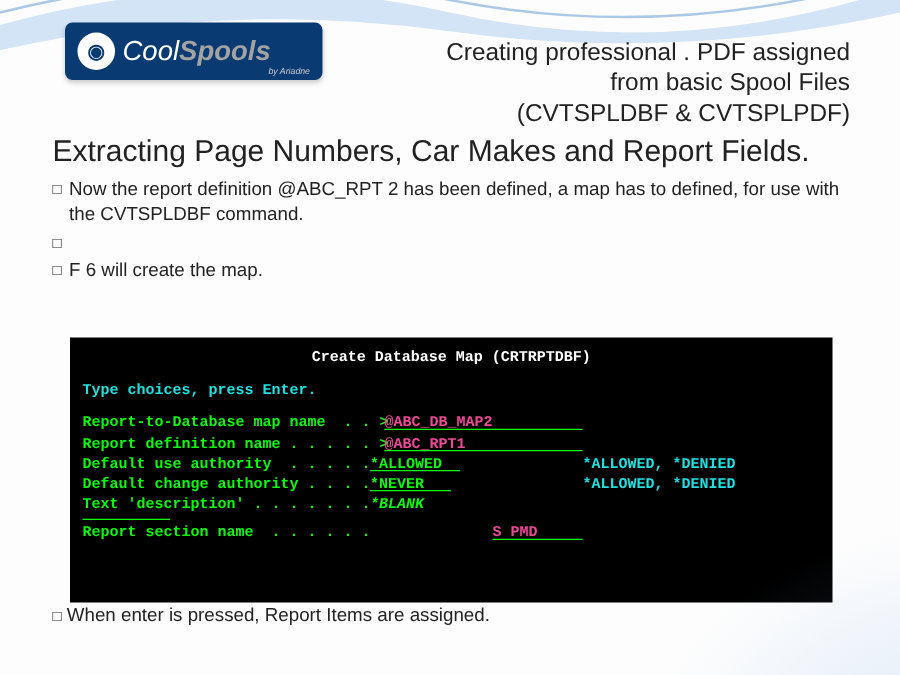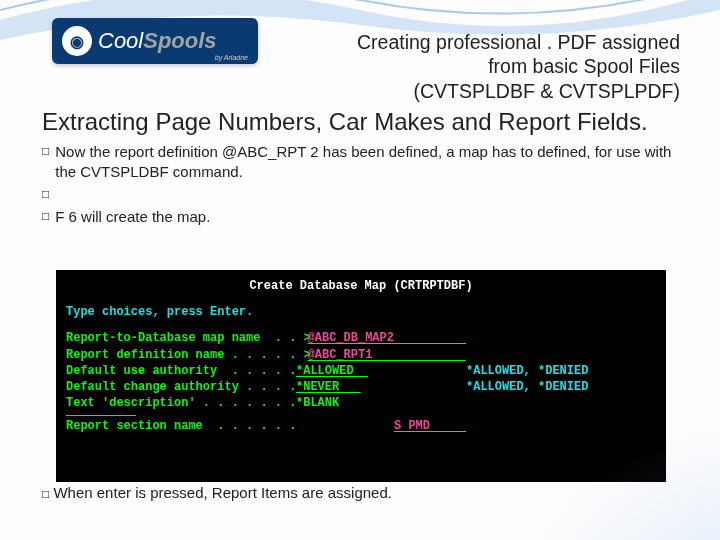--- a/index.html
+++ b/index.html
@@ -87,21 +87,21 @@
     padding: 8px 10px;
     font-weight: bold;
     margin-top: 16px;
   }
   .terminal .title { color: #fff; text-align: center; margin-bottom: 10px; }
   .terminal .cyan { color: #1de0e0; }
   .terminal .white { color: #ec4899; text-align: right; }
   .terminal .row { white-space: pre; display:flex;}
   .terminal .label { display:inline-block; width: 230px; }
   .terminal .val { display:inline-block; width: 170px; text-decoration: underline; text-decoration-color: #09f909; text-underline-offset: 2px;}
-  .terminal .valnl { display:inline-block; width: 170px;}
+  .terminal .valnl { display:inline-block; width: 170px; font-style: italic;}
   .terminal .opts { color: #1de0e0; }
   .terminal hr { border:none; border-top:1px solid #09f909; width:70px; margin:4px 0 2px 0;}
   .footer-bullet {
     position: absolute;
     top: 484px;
     left: 42px;
     right: 40px;
     font-size: 15px;
     color: #222;
   }

